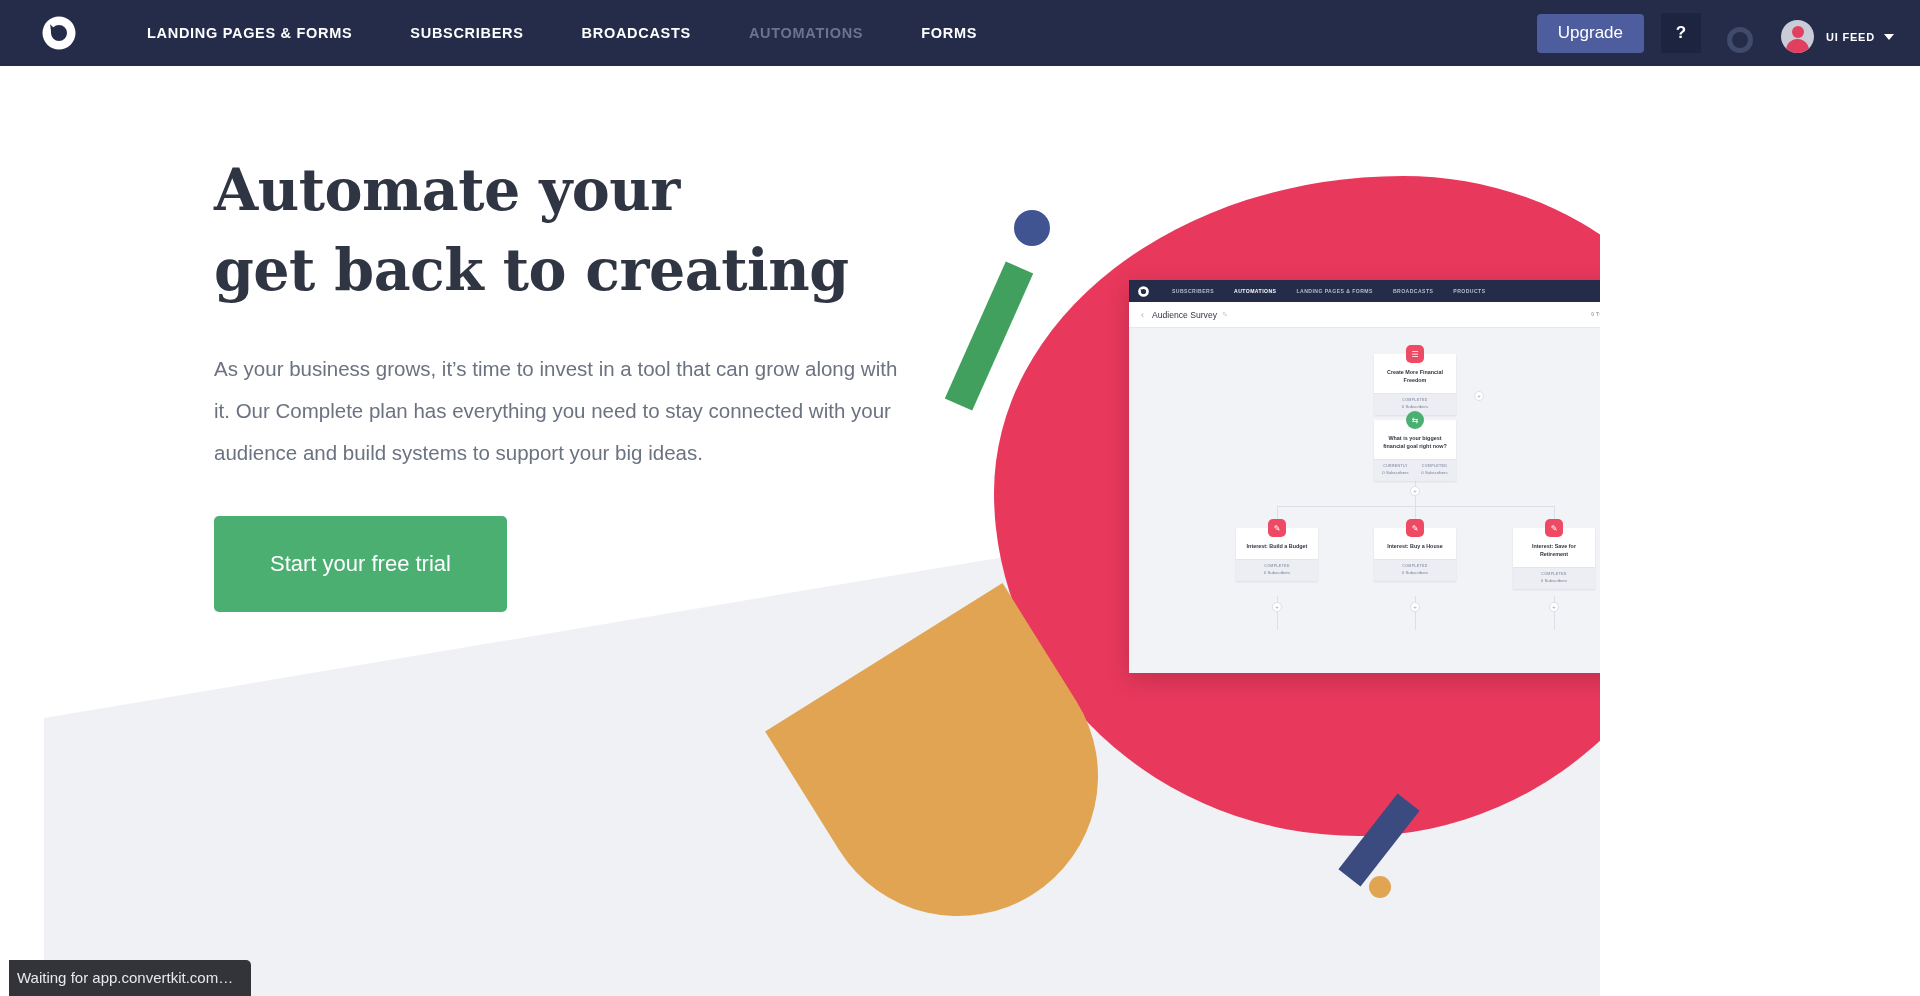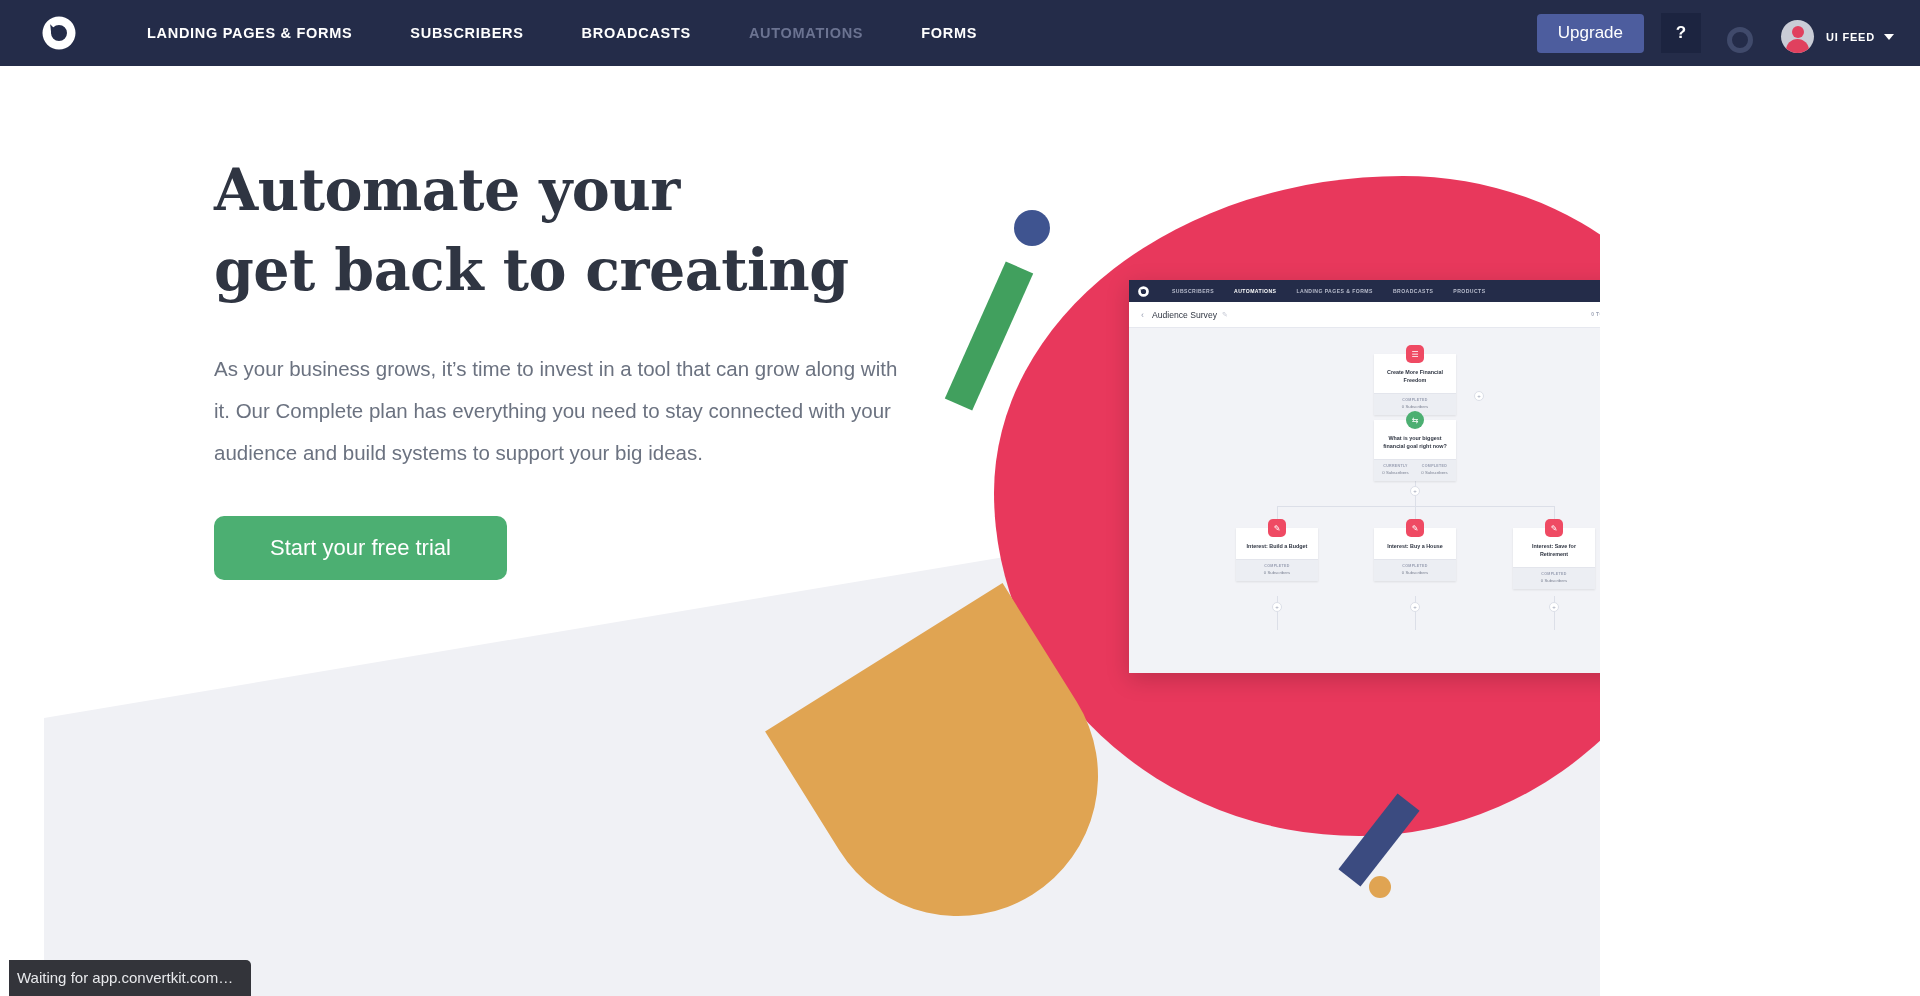--- a/index.html
+++ b/index.html
@@ -116,24 +116,24 @@
     line-height: 42px;
     color: #6b7280;
     width: 690px;
   }
   #cta-btn {
     margin-top: 42px;
     display:inline-block;
     background:#4caf72;
     color:#ffffff;
     border:none;
-    border-radius:10px;
+    border-radius:5px;
     font-size:22px;
     font-family:"Liberation Sans", sans-serif;
-    padding: 19px 56px;
+    padding: 35px 56px;
     cursor:pointer;
   }
 
   
   #illus { position:absolute; left:940px; top:0px; width:980px; height:930px; z-index:5; }
   #illus .shape { position:absolute; }
 
   #blob-red {
     left:10px; top:110px; width:730px; height:660px;
     background:#e8385c;

